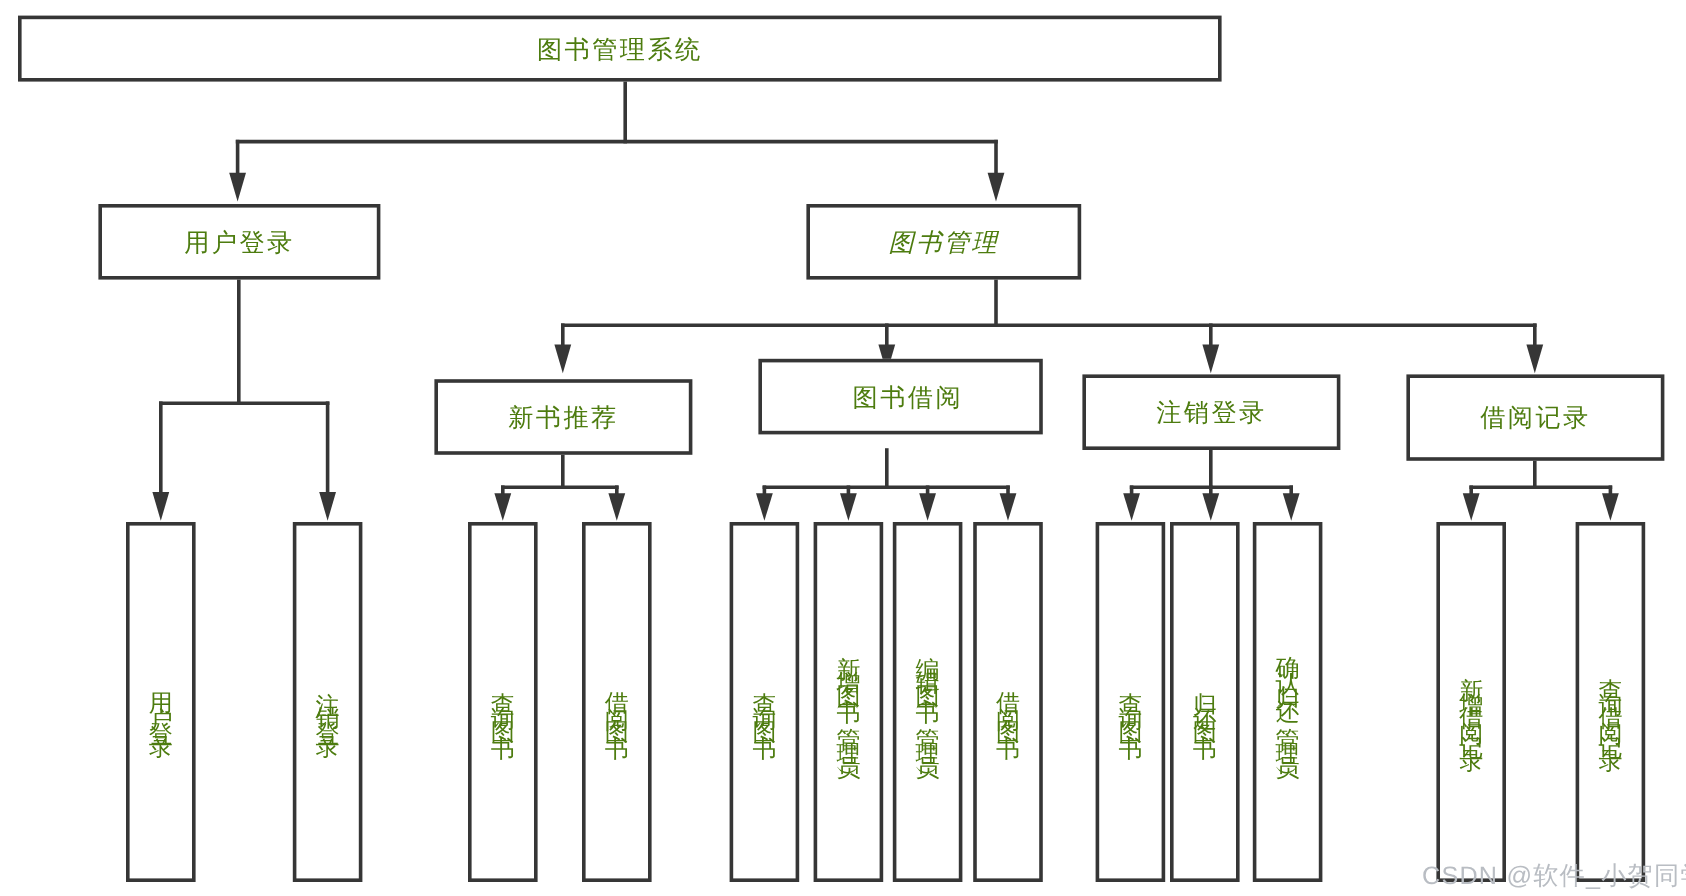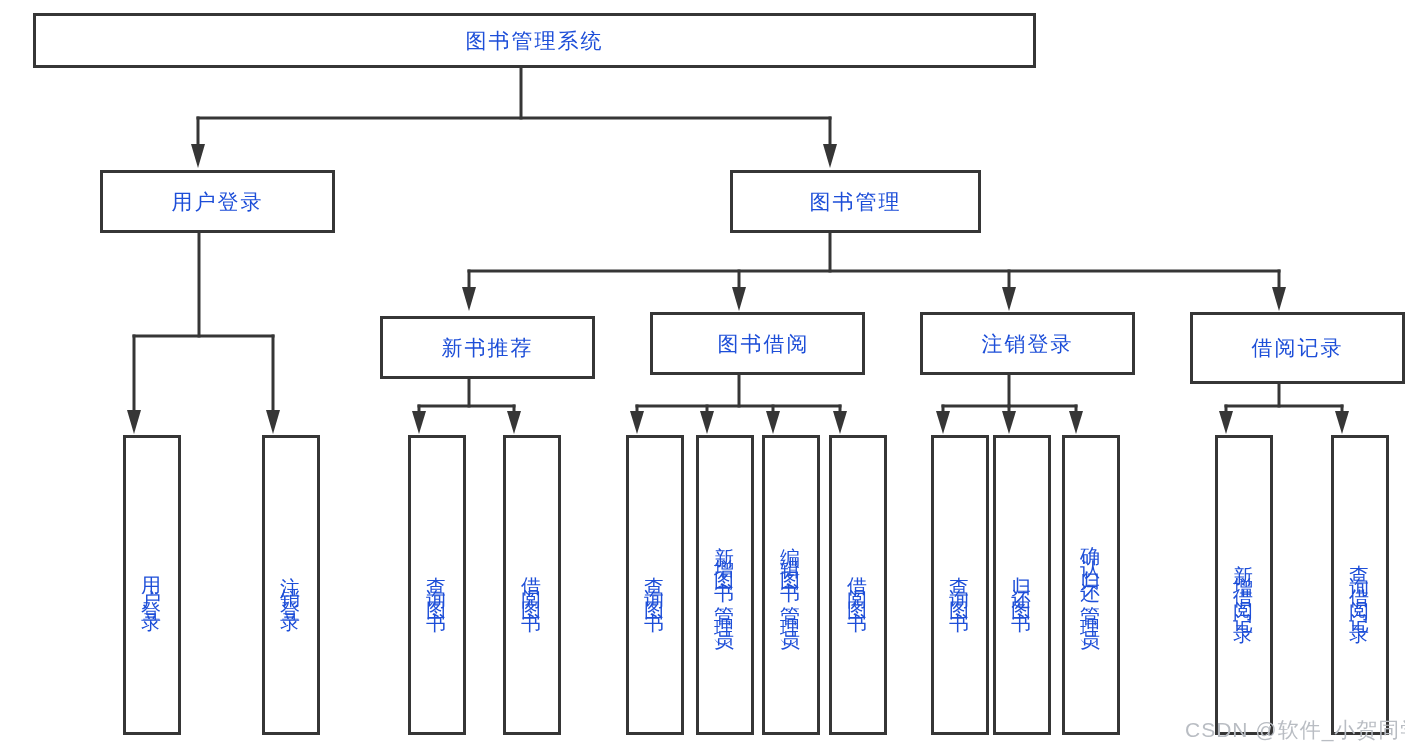--- a/index.html
+++ b/index.html
@@ -6,32 +6,32 @@
   .canvas{
     position:relative;width:1405px;height:747px;background:#ffffff;
     font-family:"Liberation Sans","DejaVu Sans",sans-serif;overflow:hidden;
   }
   .wires{position:absolute;left:0;top:0;}
   .wires path{stroke:#363636;stroke-width:3;fill:none;stroke-linecap:square;}
   .wires polygon{fill:#363636;stroke:none;}
   .node{
     position:absolute;background:#ffffff;border:3px solid #363636;box-sizing:border-box;
     display:flex;align-items:center;justify-content:center;
-    color:#1d4ed8;font-size:21px;letter-spacing:2px;white-space:nowrap;margin-left:18px;
+    color:#4d7c0f;font-size:21px;letter-spacing:2px;white-space:nowrap;
   }
   .vnode{
     writing-mode:vertical-rl;text-orientation:mixed;
     font-size:20px;letter-spacing:12px;white-space:normal;
   }
   
   #n-root{left:15px;top:13px;width:1003px;height:55px;}
   #n-user-login{left:82px;top:170px;width:235px;height:63px;}
-  #n-book-mgmt{left:712px;top:170px;width:251px;height:63px;}
+  #n-book-mgmt{left:672px;top:170px;width:229px;height:63px;font-style:italic;}
   #n-new-book{left:362px;top:316px;width:215px;height:63px;}
-  #n-book-borrow{left:632px;top:312px;width:215px;height:63px;padding-left:12px;}
+  #n-book-borrow{left:632px;top:299px;width:237px;height:63px;padding-left:12px;}
   #n-current-borrow{left:902px;top:312px;width:215px;height:63px;}
   #n-borrow-records{left:1172px;top:312px;width:215px;height:72px;}
   .leaf{top:435px;width:58px;height:300px;}
   #n-leaf-login{left:105px;}
   #n-leaf-logout{left:244px;}
   #n-leaf-nb-query{left:390px;}
   #n-leaf-nb-borrow{left:485px;}
   #n-leaf-bb-query{left:608px;}
   #n-leaf-bb-add{left:678px;}
   #n-leaf-bb-edit{left:744px;}

